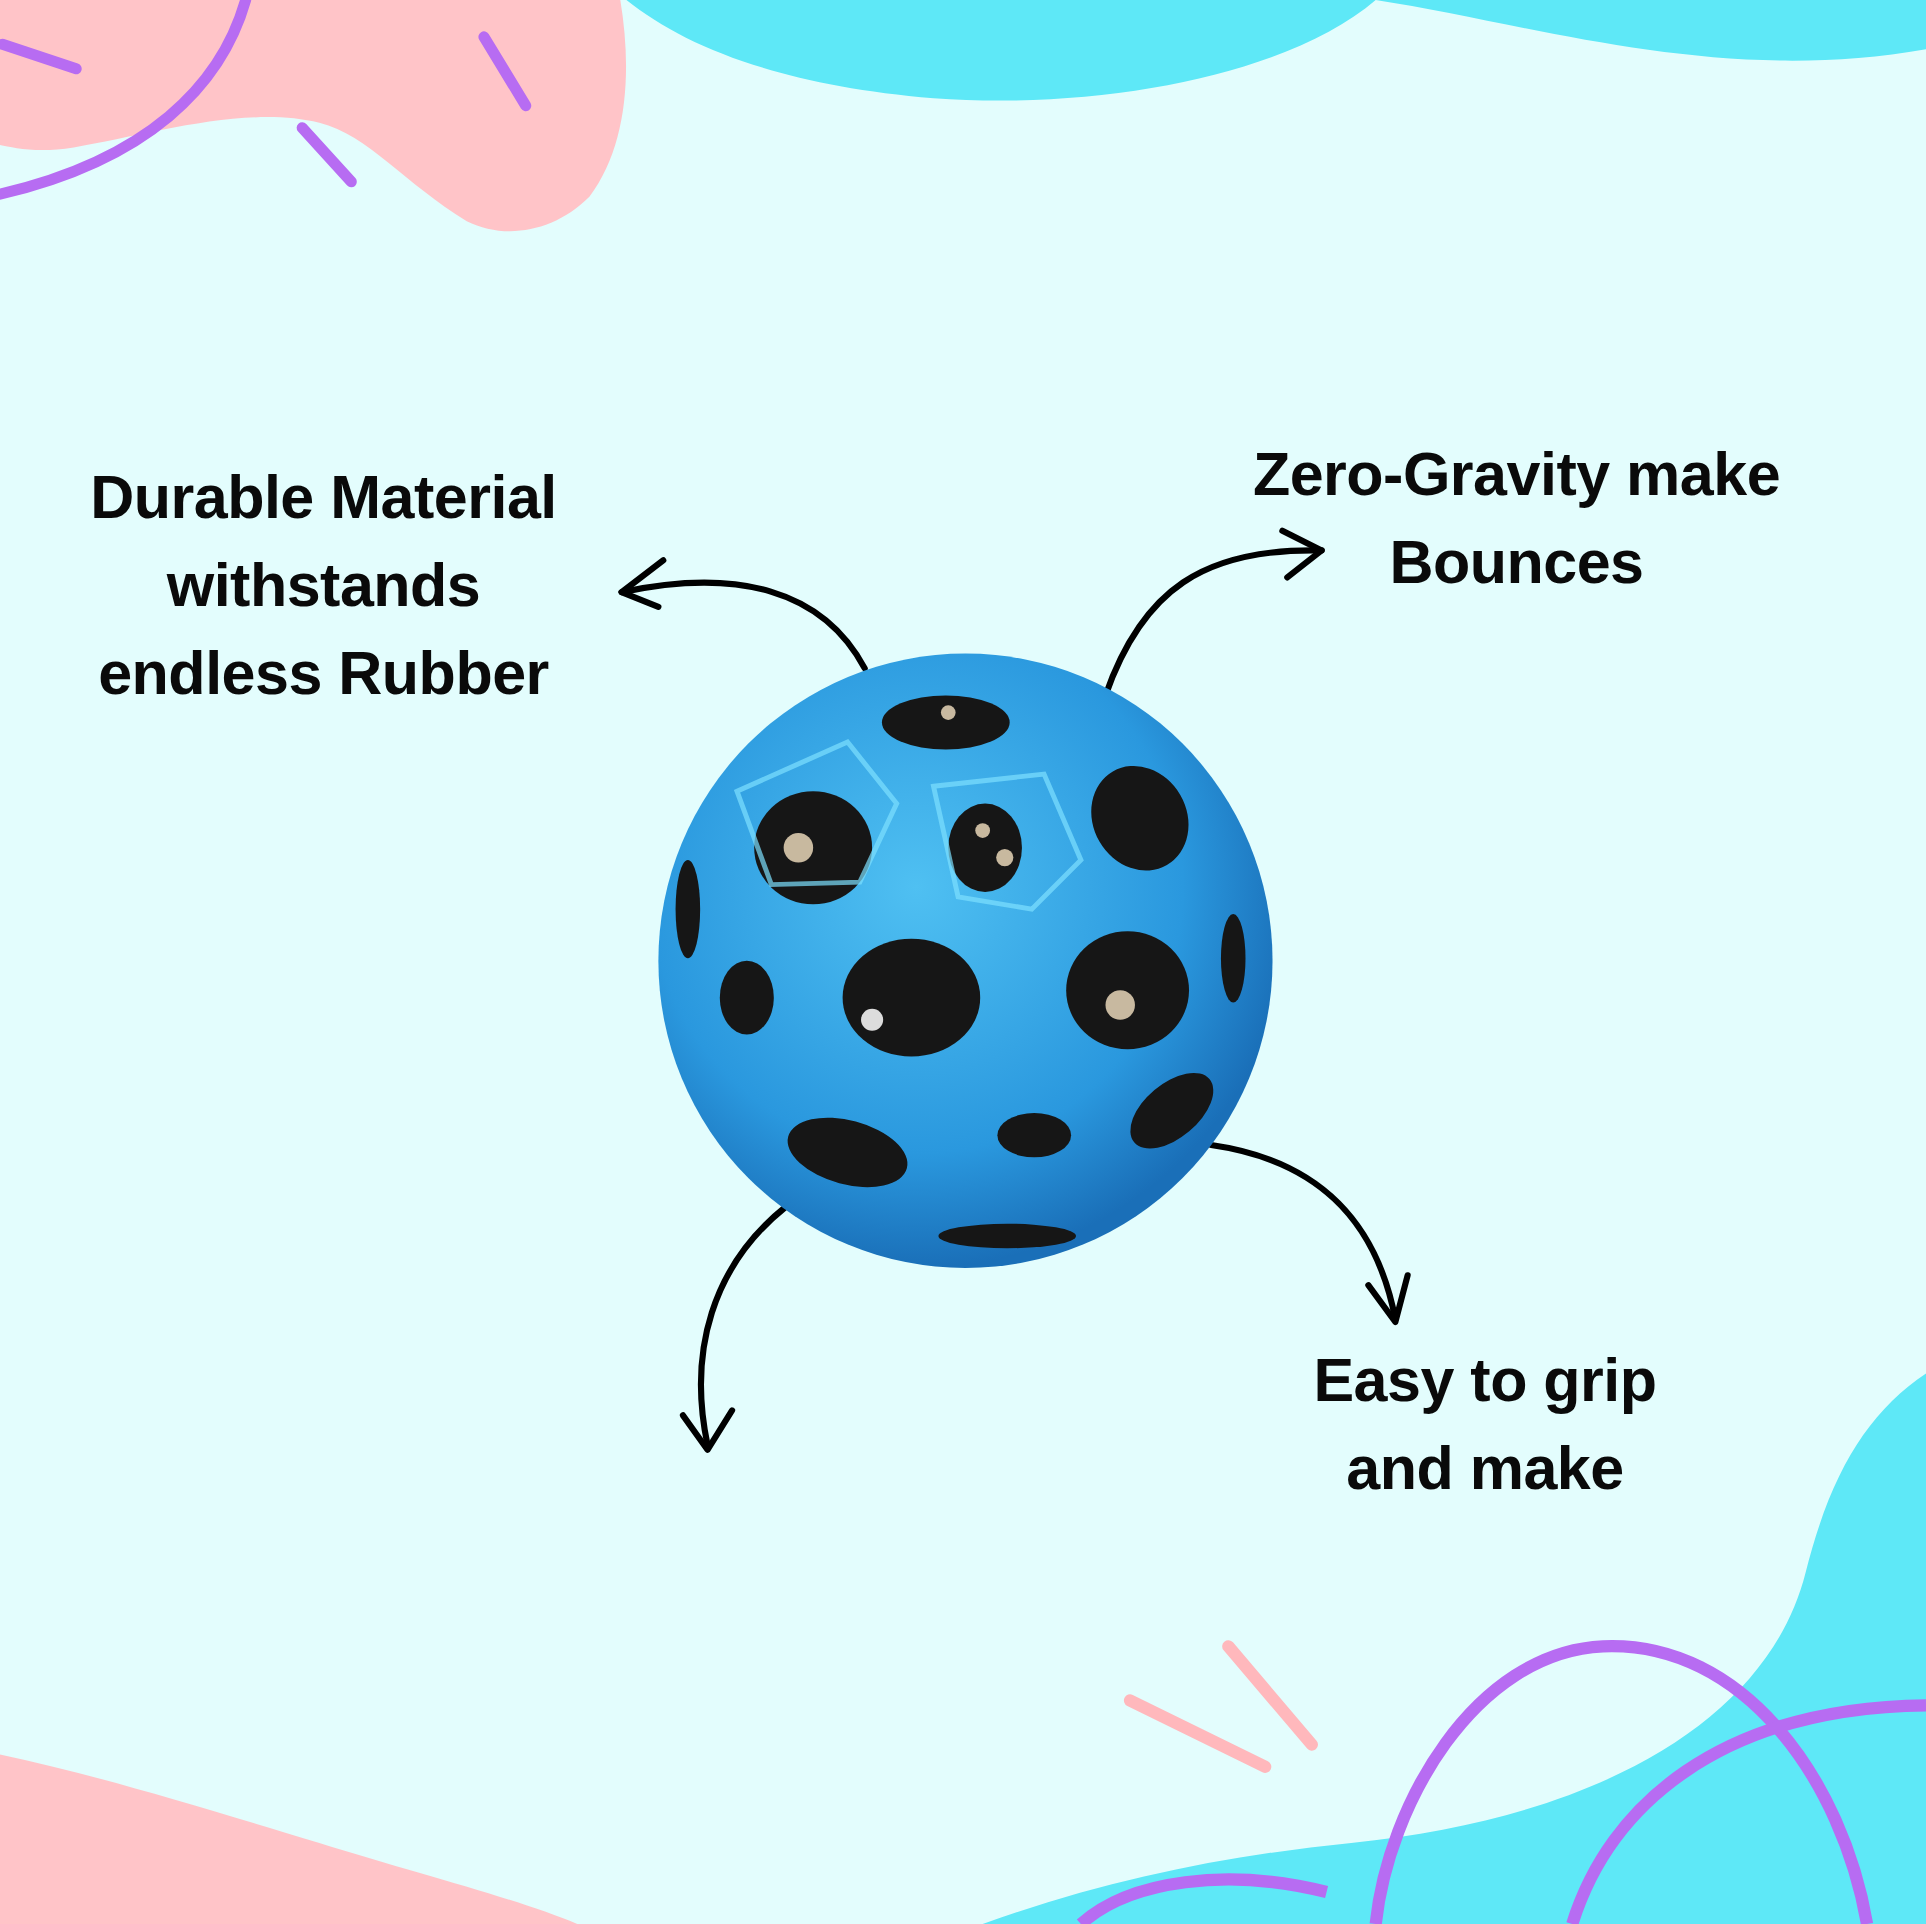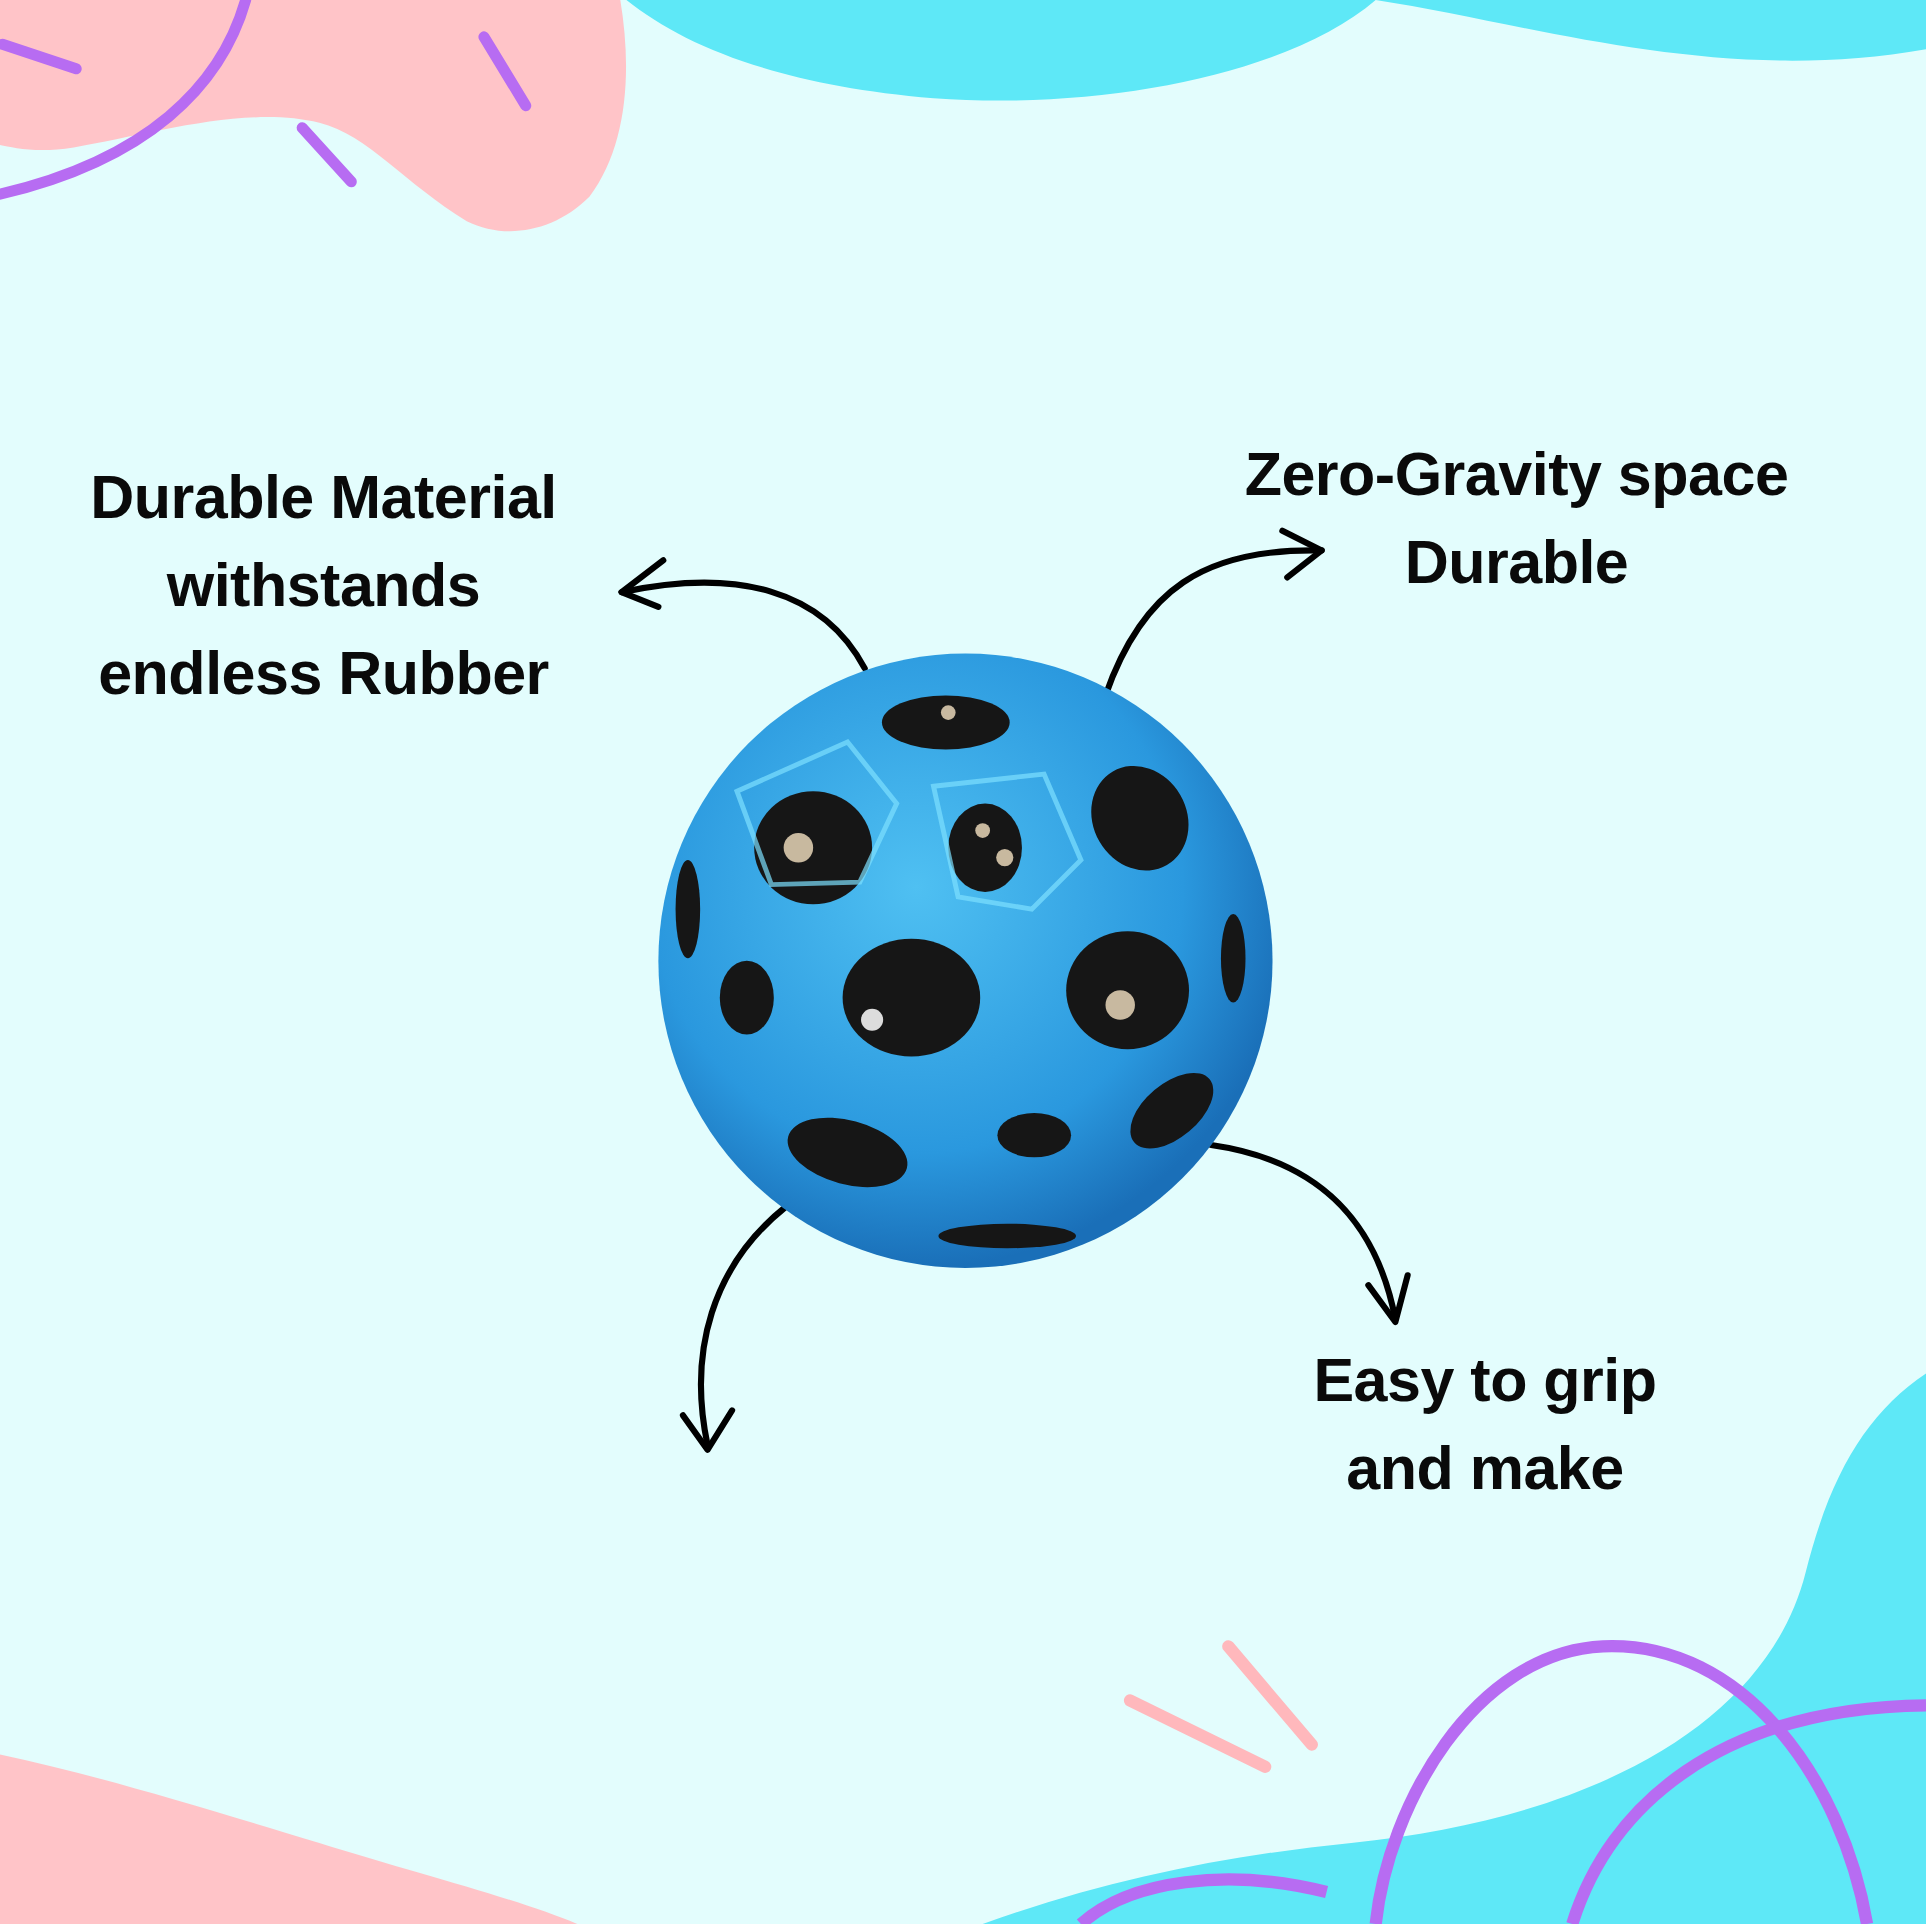--- a/index.html
+++ b/index.html
@@ -97,22 +97,22 @@
     </g>
   </svg>
 
   <div class="label" style="left:46px; top:453px; width:555px;">
     <span>Durable Material</span>
     <span>withstands</span>
     <span>endless Rubber</span>
   </div>
 
   <div class="label" style="left:1193px; top:430px; width:647px;">
-    <span>Zero-Gravity space</span>
-    <span>Durable</span>
+    <span>Zero-Gravity make</span>
+    <span>Bounces</span>
   </div>
 
 
   <div class="label" style="left:1254px; top:1336px; width:462px;">
     <span>Easy to grip</span>
     <span>and make</span>
   </div>
 </div>
 
 

